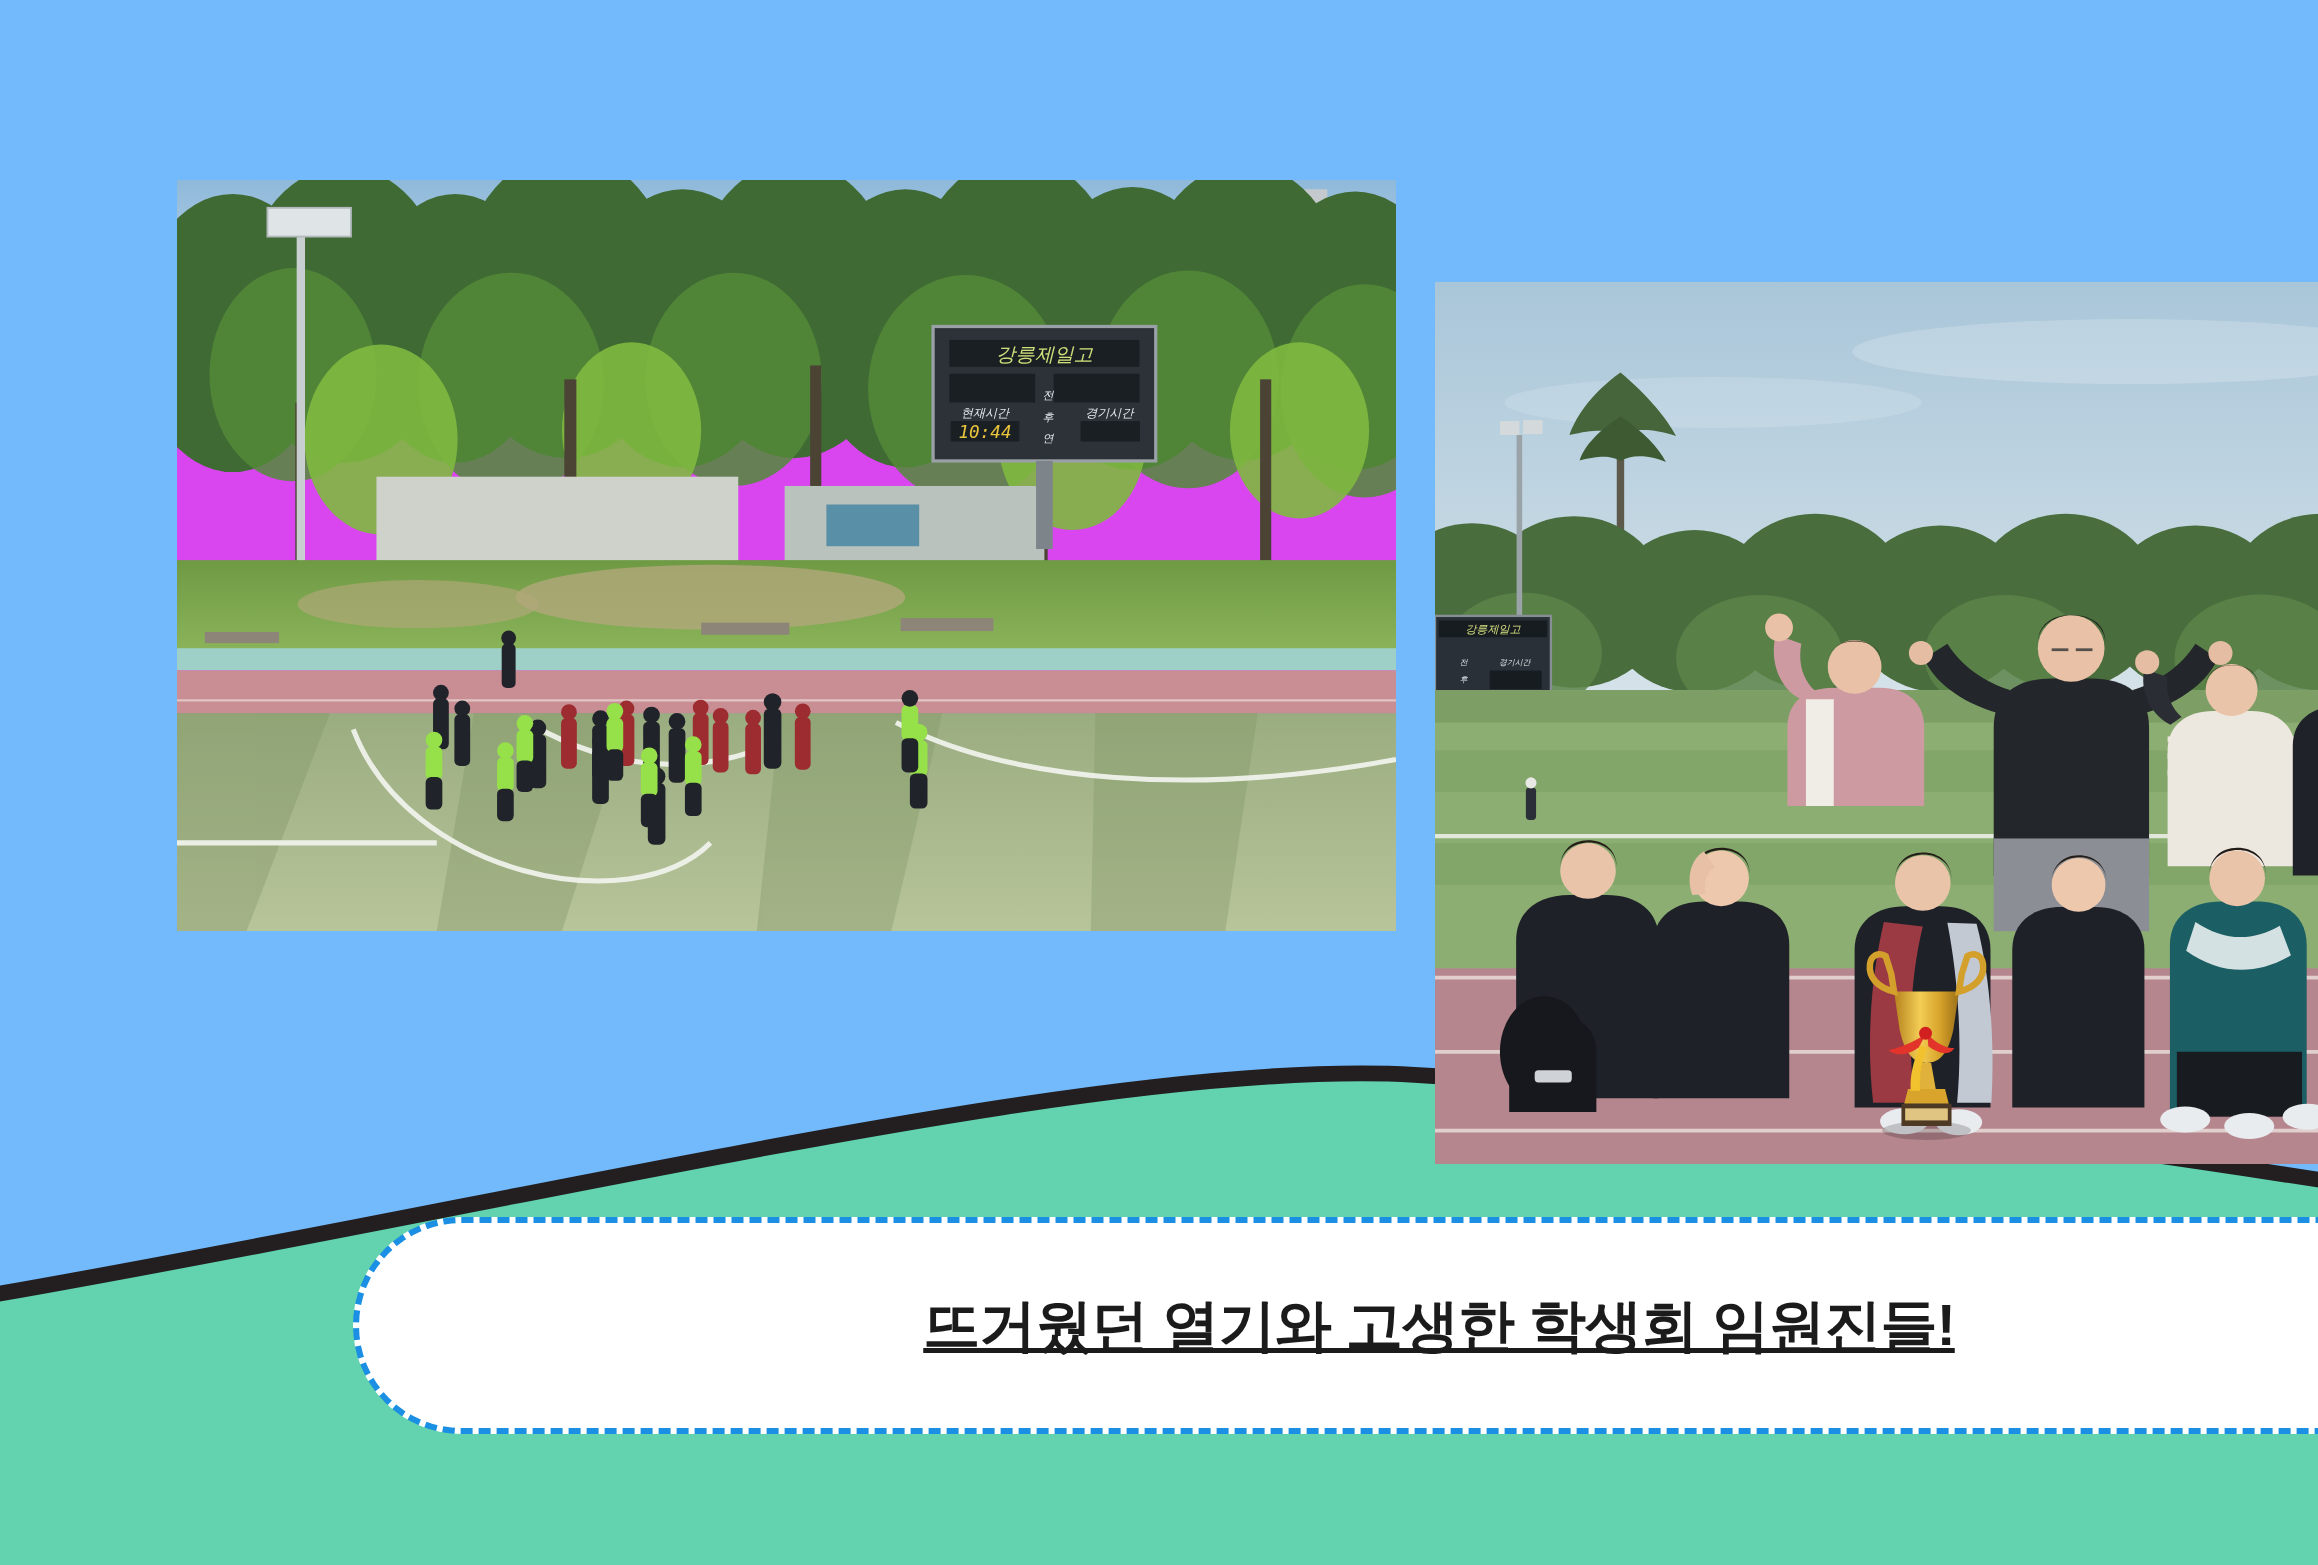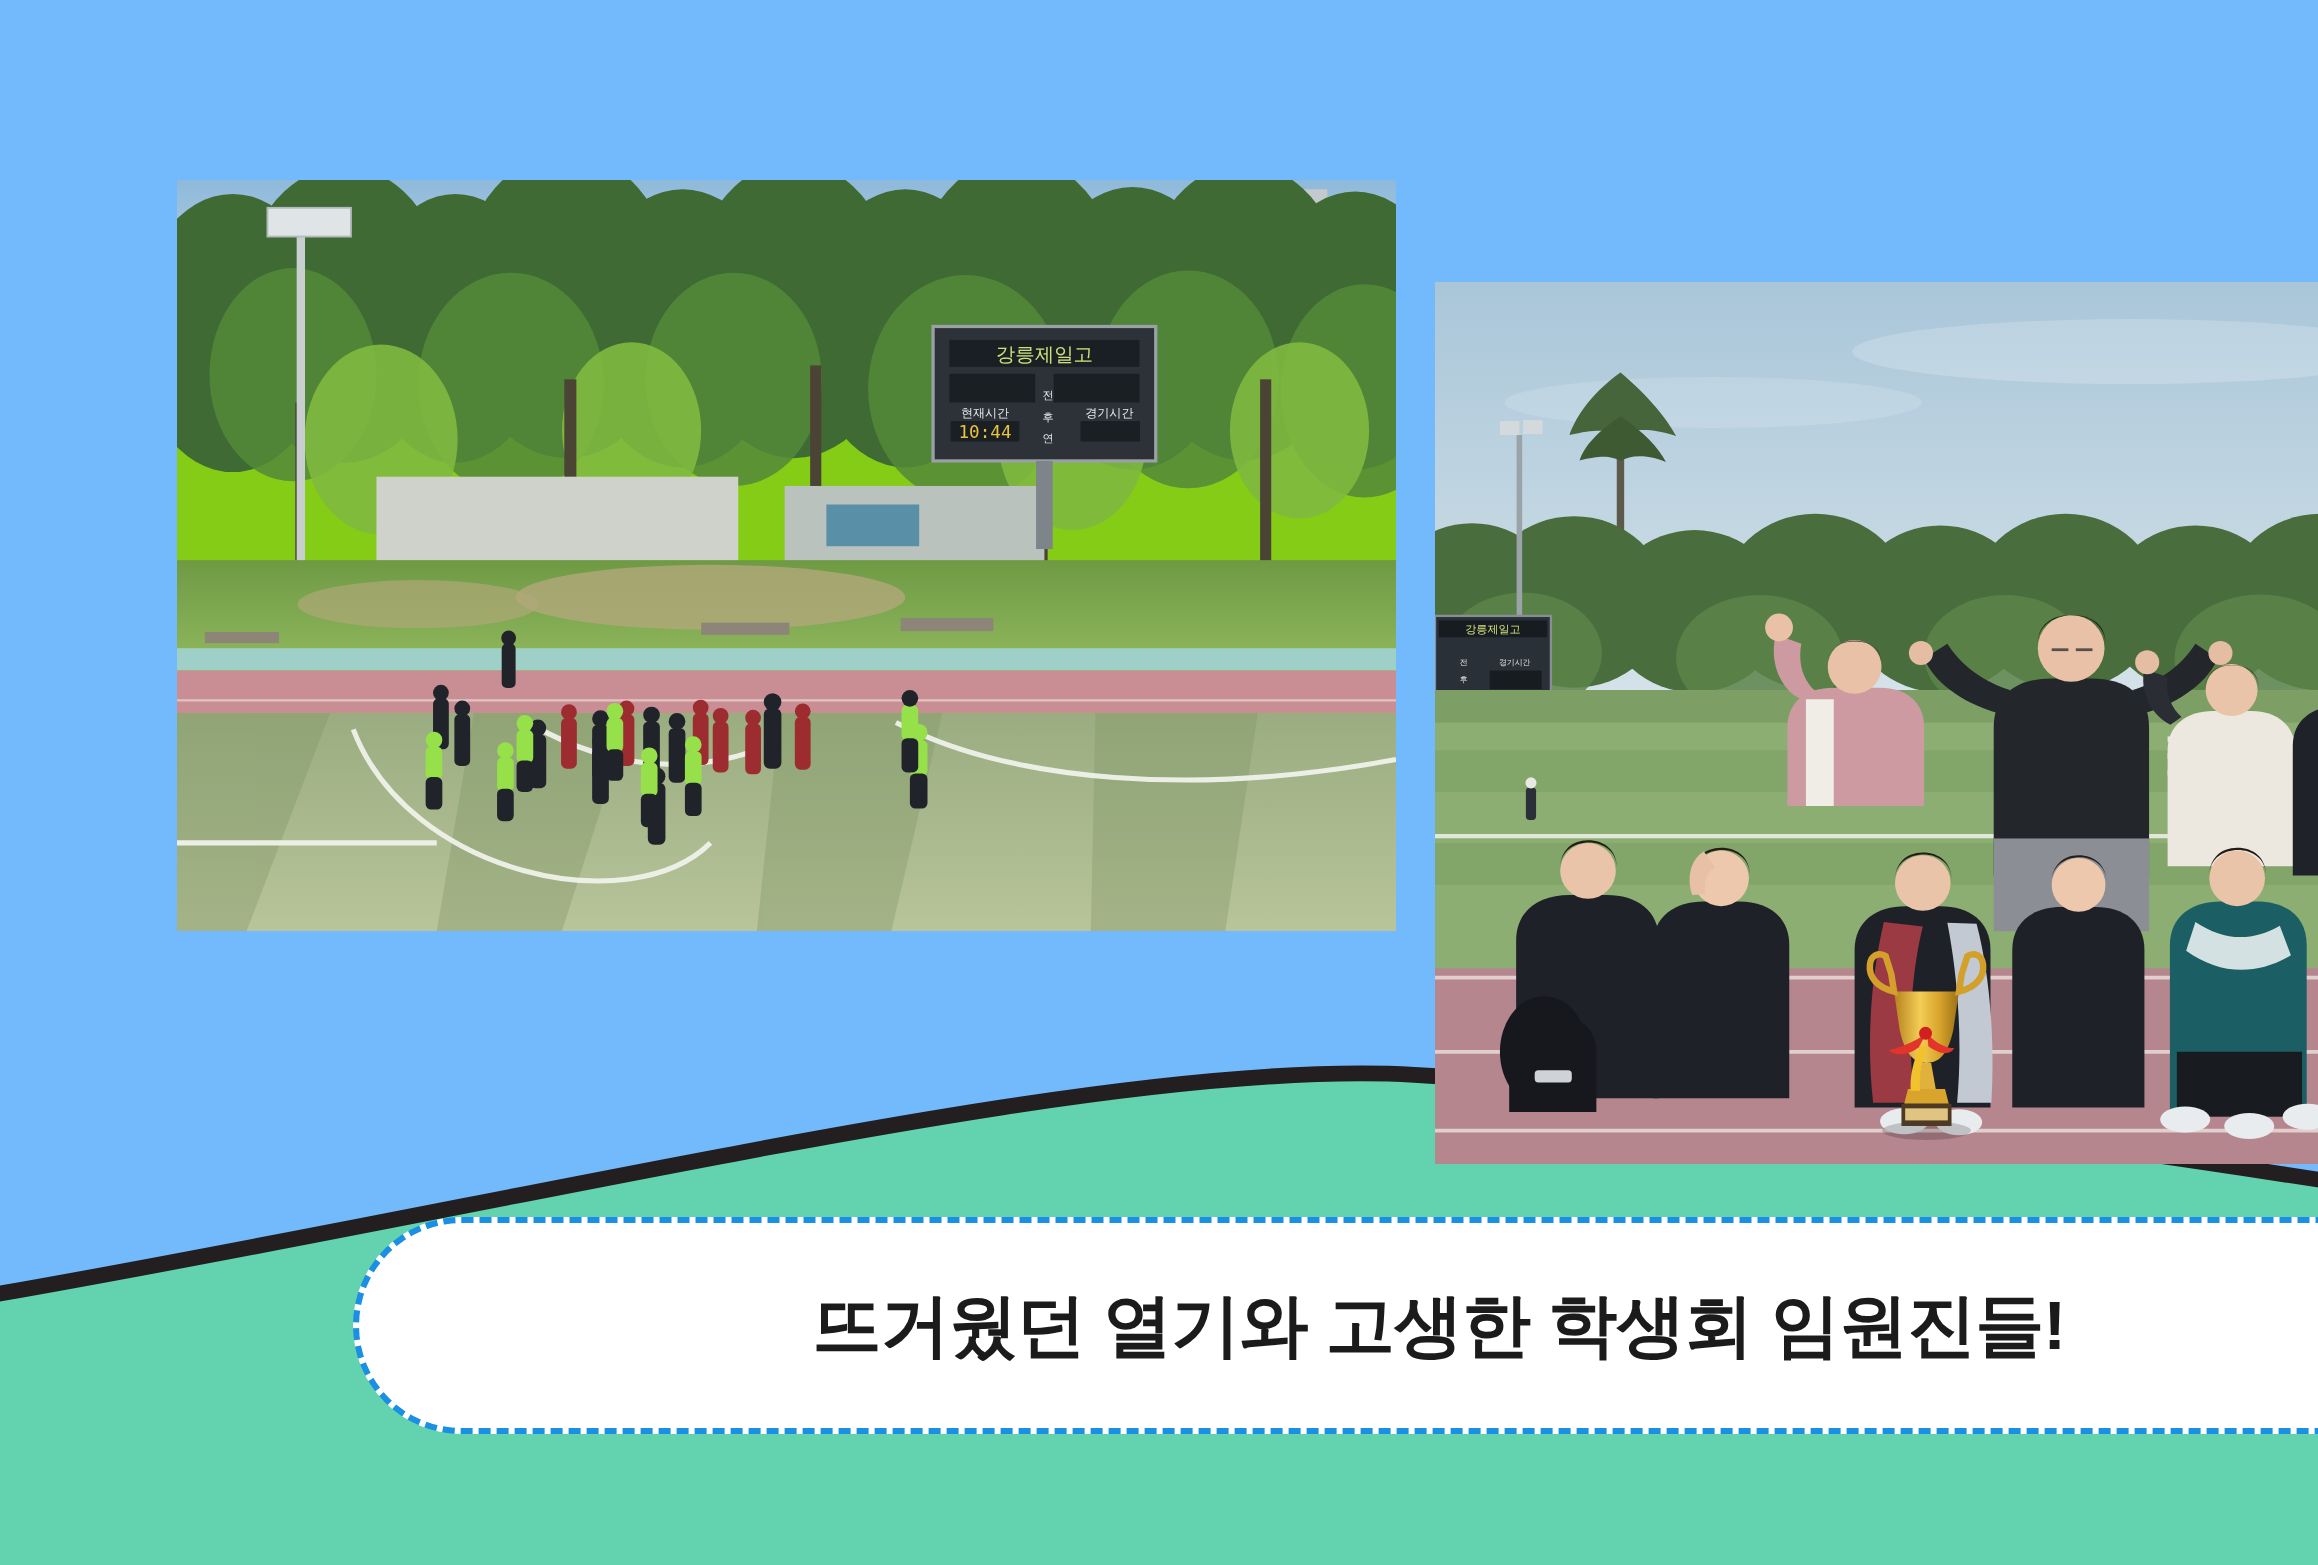--- a/index.html
+++ b/index.html
@@ -8,38 +8,39 @@
     font-family:"Liberation Sans","DejaVu Sans",sans-serif;
     background:#73BAFD;
   }
   #stage{position:absolute;inset:0;}
 
   
   .bg-blue{position:absolute;left:0;top:0;width:2782px;height:1565px;background:#73BAFD;}
   .bg-wave{position:absolute;left:0;top:997px;width:2782px;height:570px;}
 
   
-  .photo{position:absolute;overflow:hidden;background:#84cc16;}
+  .photo{position:absolute;overflow:hidden;background:#d946ef;font-style:italic;}
   #photo-field{left:177px;top:180px;width:1219px;height:751px;z-index:6;}
   #photo-group{left:1435px;top:282px;width:1155px;height:882px;z-index:7;}
   .photo svg{display:block;width:100%;height:100%;}
 
   
   #caption-card{
     position:absolute;left:353px;top:1217px;width:2172px;height:217px;
     background:#ffffff;border-radius:111px;
     border:6.5px dashed #1A8FE3;
     box-sizing:border-box;
     display:flex;align-items:center;justify-content:center;
     z-index:20;
   }
   #caption-text{
-    font-size:69px;font-weight:700;color:#1b1b1b;letter-spacing:-0.9px;
+    font-size:57px;font-weight:700;color:#1b1b1b;letter-spacing:-0.9px;
     white-space:nowrap;line-height:1;
     font-family:"Liberation Sans","DejaVu Sans",sans-serif;
+    text-decoration:underline;
   }
 </style>
 </head>
 <body>
 
 <div id="stage">
 
   <div class="bg-blue"></div>
 
   <svg class="bg-wave" viewBox="0 0 6000 1230" preserveAspectRatio="none">

